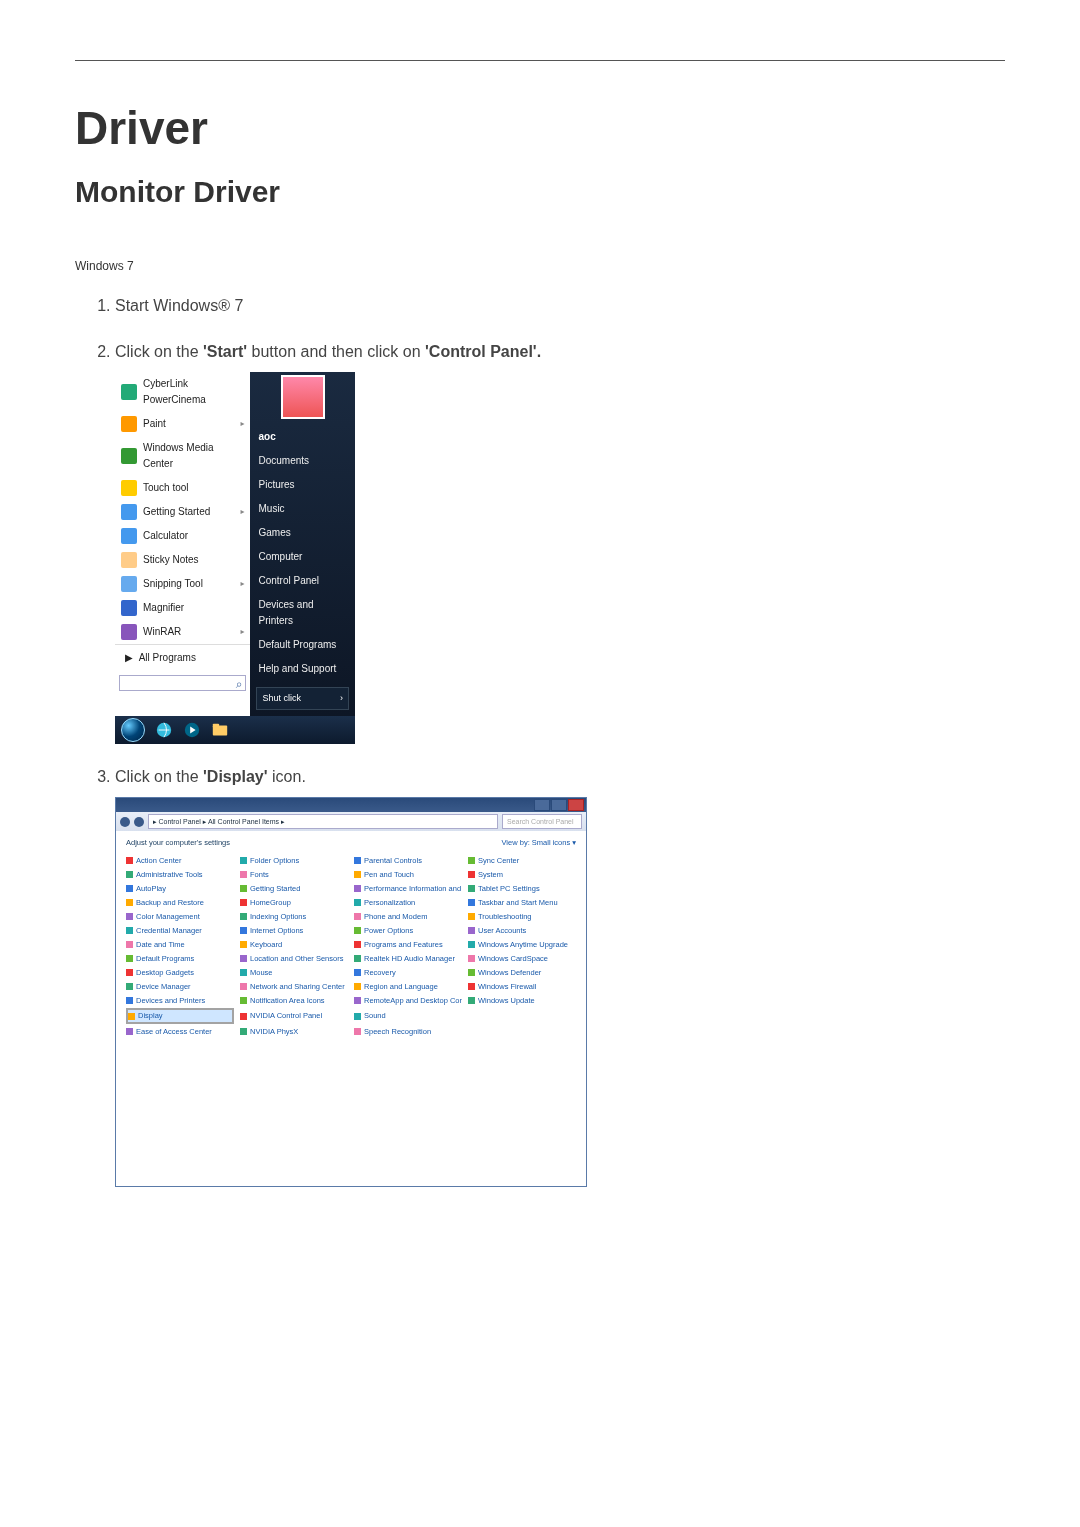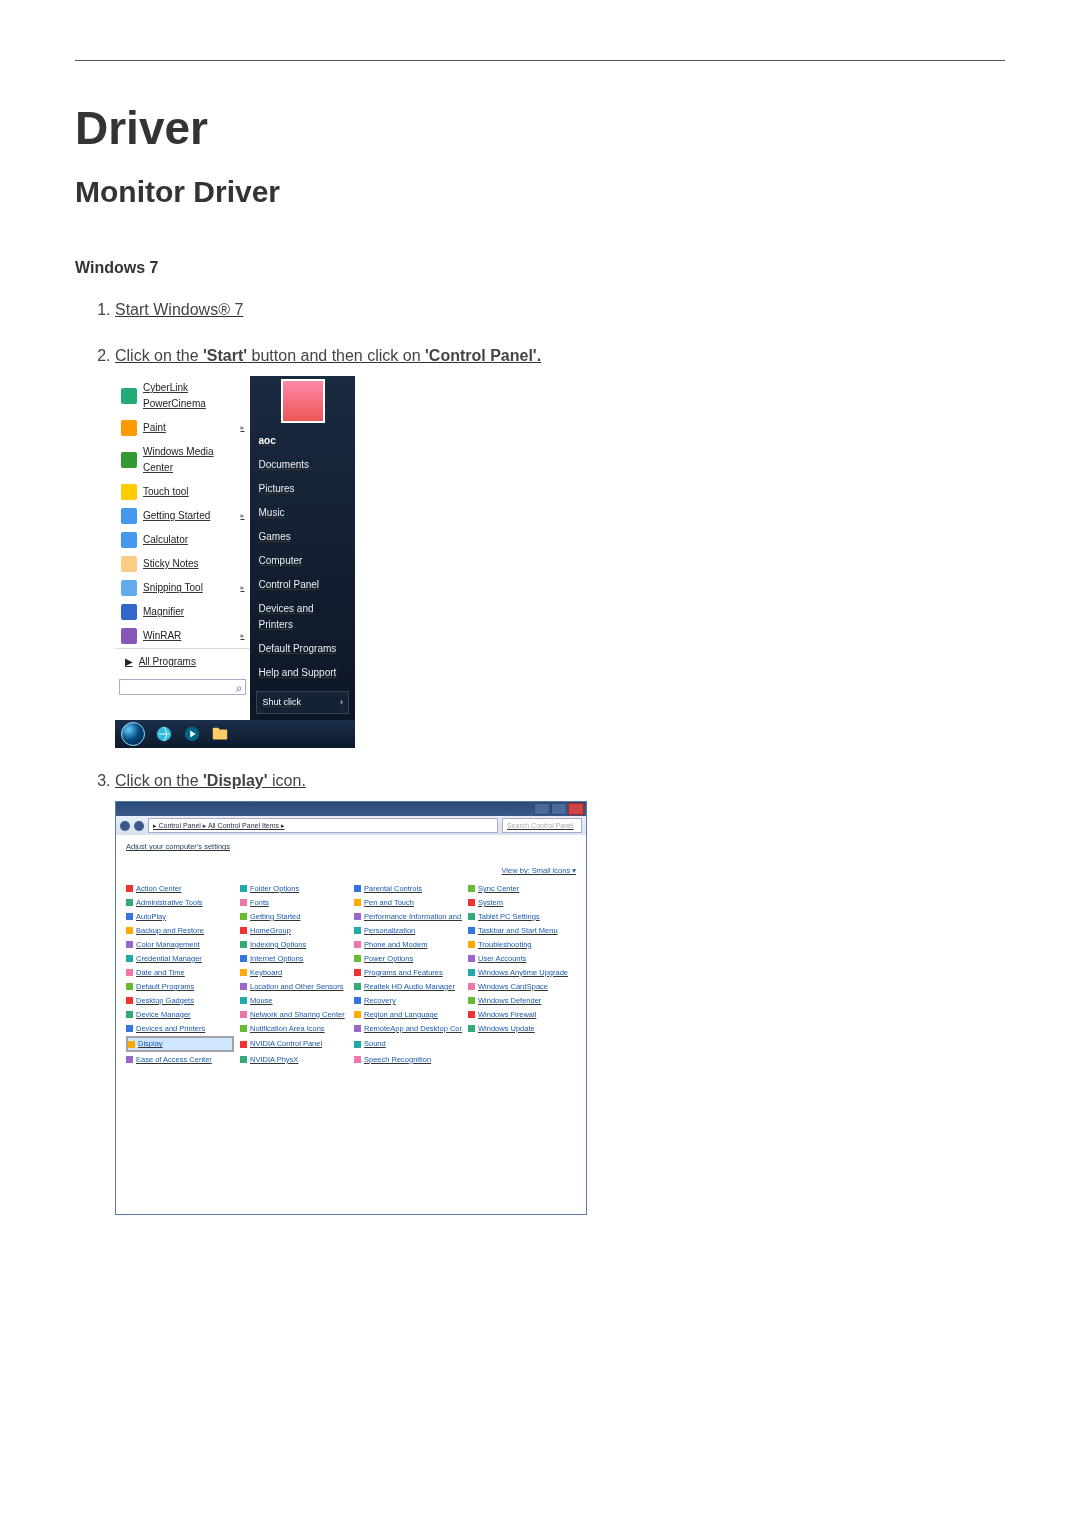--- a/index.html
+++ b/index.html
@@ -24,29 +24,28 @@
     margin: 0 0 20px 0;
     color: #333;
   }
   h2 {
     font-size: 30px;
     font-weight: bold;
     margin: 10px 0 50px 0;
     color: #333;
   }
   h3 {
-    font-size: 16px;
-    font-weight: bold;
+    font-size: 12px;
+    font-weight: normal;
     margin: 0 0 20px 0;
     color: #333;
   }
   ol {
     padding-left: 40px;
     margin: 0;
-    text-decoration: underline;
   }
   ol li {
     font-size: 16px;
     color: #444;
     line-height: 1.6;
     margin-bottom: 20px;
   }
   .bold { font-weight: bold; }
   .page-num {
     text-align: center;
@@ -360,21 +359,21 @@
           <div class="cp-tbtn close"></div>
         </div>
         <div class="cp-addr">
           <div class="cp-nav"></div>
           <div class="cp-nav"></div>
           <div class="cp-path">▸ Control Panel ▸ All Control Panel Items ▸</div>
           <div class="cp-srch">Search Control Panel</div>
         </div>
         <div class="cp-head">
           <span>Adjust your computer's settings</span>
-          <span style="color:#1a5aaa;margin-top:24px;">View by:  Small icons ▾</span>
+          <span style="color:#1a5aaa;">View by:  Small icons ▾</span>
         </div>
         <div class="cp-grid" id="cp-grid">
             <div class="cp-link">
               <div class="cp-ic" style="background: rgb(238, 51, 51);"></div>
               <span>Action Center</span>
             </div>
             <div class="cp-link">
               <div class="cp-ic" style="background: rgb(34, 170, 170);"></div>
               <span>Folder Options</span>
             </div>

